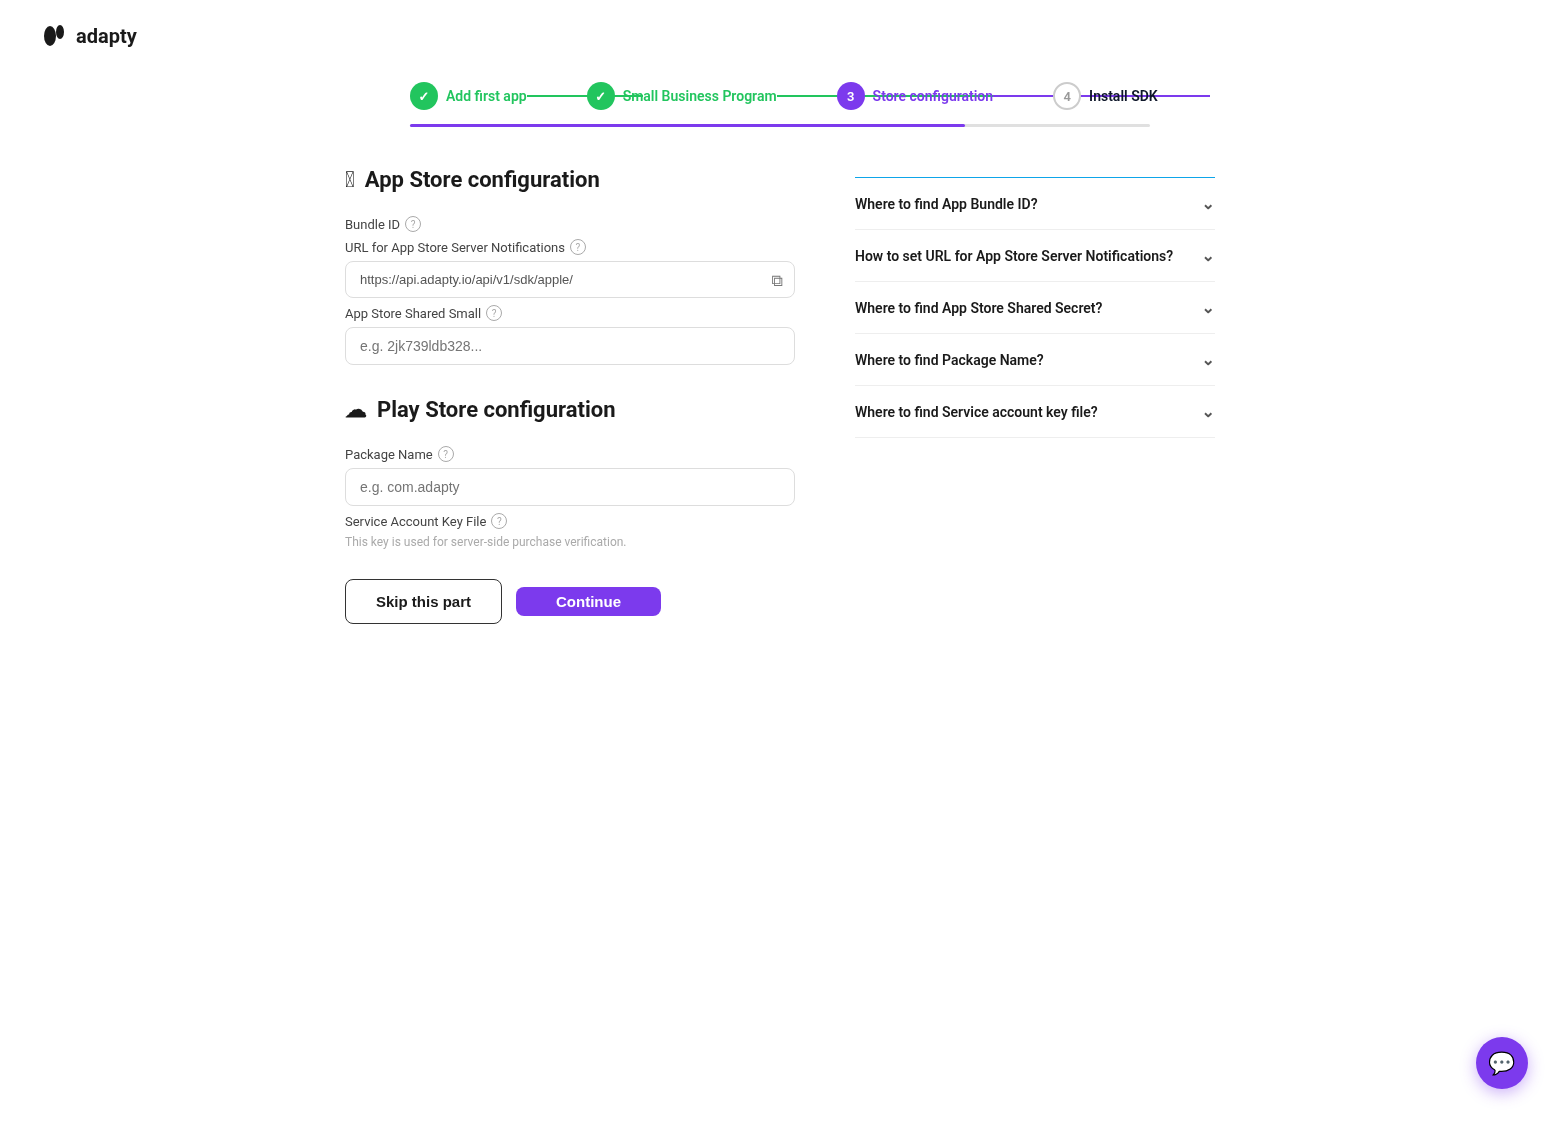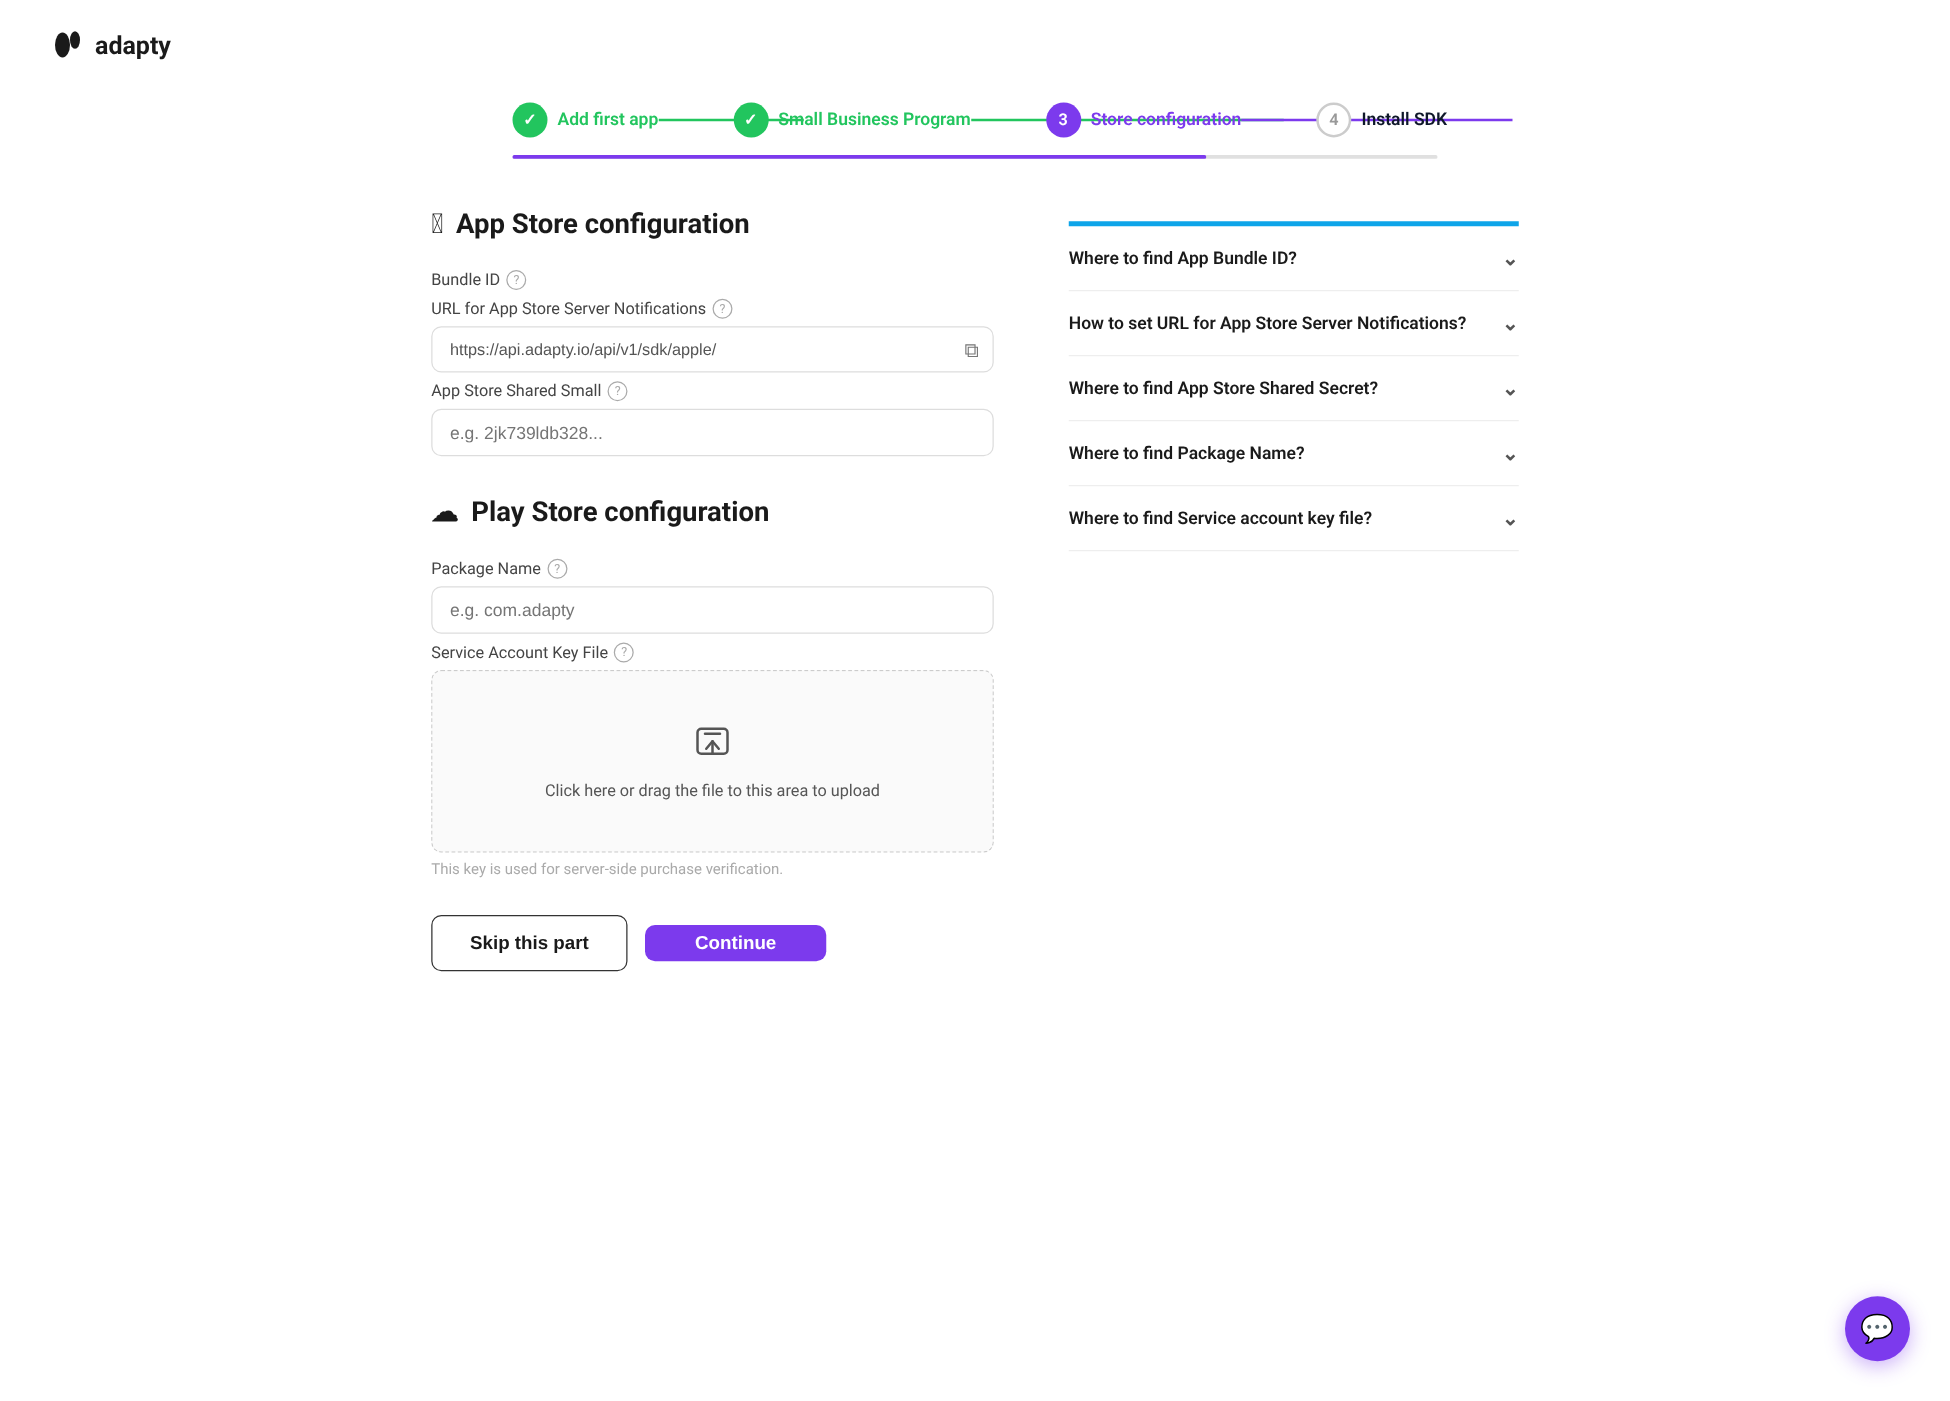--- a/index.html
+++ b/index.html
@@ -267,21 +267,21 @@
       font-weight: 600;
       cursor: pointer;
     }
 
     
     .faq-item {
       border-bottom: 1px solid #eee;
       padding: 16px 0;
     }
     .faq-item:first-child {
-      border-top: 4px solid #0ea5e9;
+      border-top: 1px solid #0ea5e9;
     }
     .faq-question {
       display: flex;
       justify-content: space-between;
       align-items: center;
       cursor: pointer;
       font-size: 14px;
       font-weight: 600;
       color: #1a1a1a;
       gap: 10px;
@@ -406,31 +406,20 @@
           <div class="help-icon">?</div>
         </div>
         <input class="field-input" type="text" placeholder="e.g. com.adapty" style="">
       </div>
 
       <div class="field-group">
         <div class="field-label">
           <span>Service Account Key File</span>
           <div class="help-icon">?</div>
         </div>
-        <div class="file-upload-area">
-          <span class="upload-icon">
-            <svg width="32" height="32" viewBox="0 0 32 32" fill="none" xmlns="http://www.w3.org/2000/svg">
-              <rect x="4" y="6" width="24" height="20" rx="3" stroke="#555" stroke-width="2" fill="none"></rect>
-              <path d="M11 22 L16 16 L21 22" stroke="#555" stroke-width="2" stroke-linecap="round" stroke-linejoin="round"></path>
-              <line x1="16" y1="16" x2="16" y2="26" stroke="#555" stroke-width="2" stroke-linecap="round"></line>
-              <path d="M10 10 L22 10" stroke="#555" stroke-width="2" stroke-linecap="round"></path>
-            </svg>
-          </span>
-          <span class="upload-text">Click here or drag the file to this area to upload</span>
-        </div>
         <div class="field-hint">This key is used for server-side purchase verification.</div>
       </div>
     </div>
 
     <div class="button-row">
       <button class="btn-skip">Skip this part</button>
       <button class="btn-continue">Continue</button>
     </div>
 
   </div>

